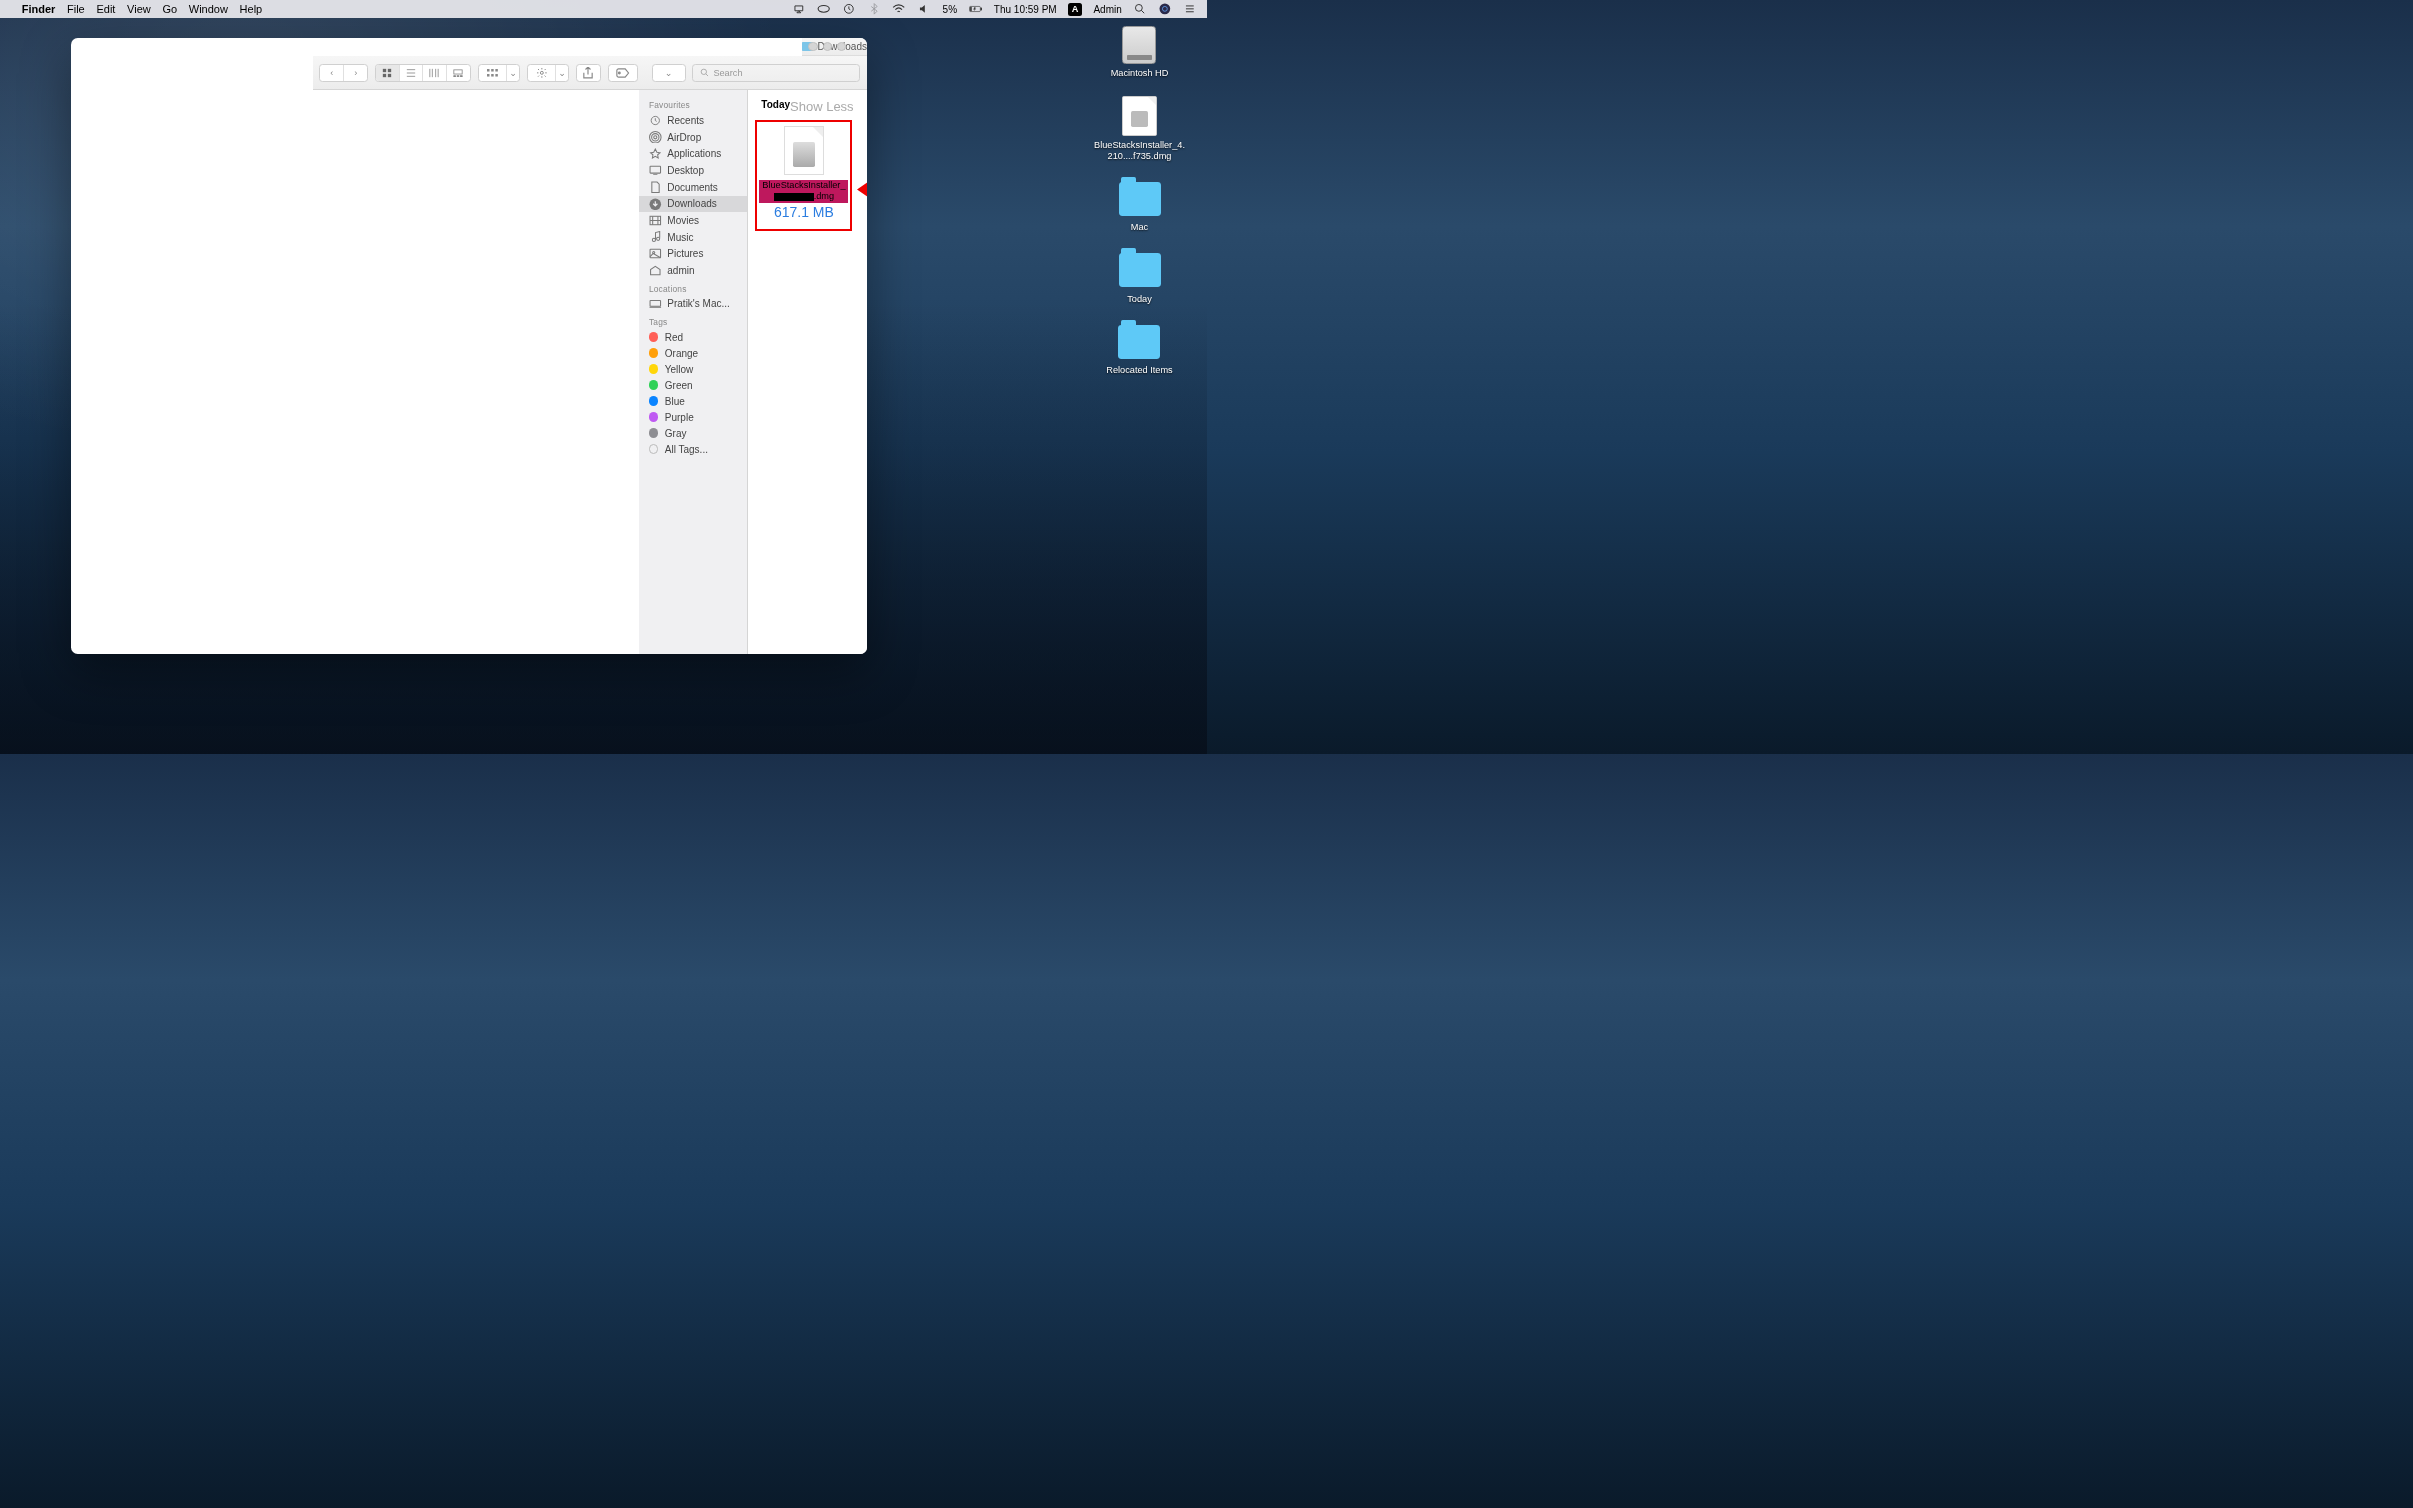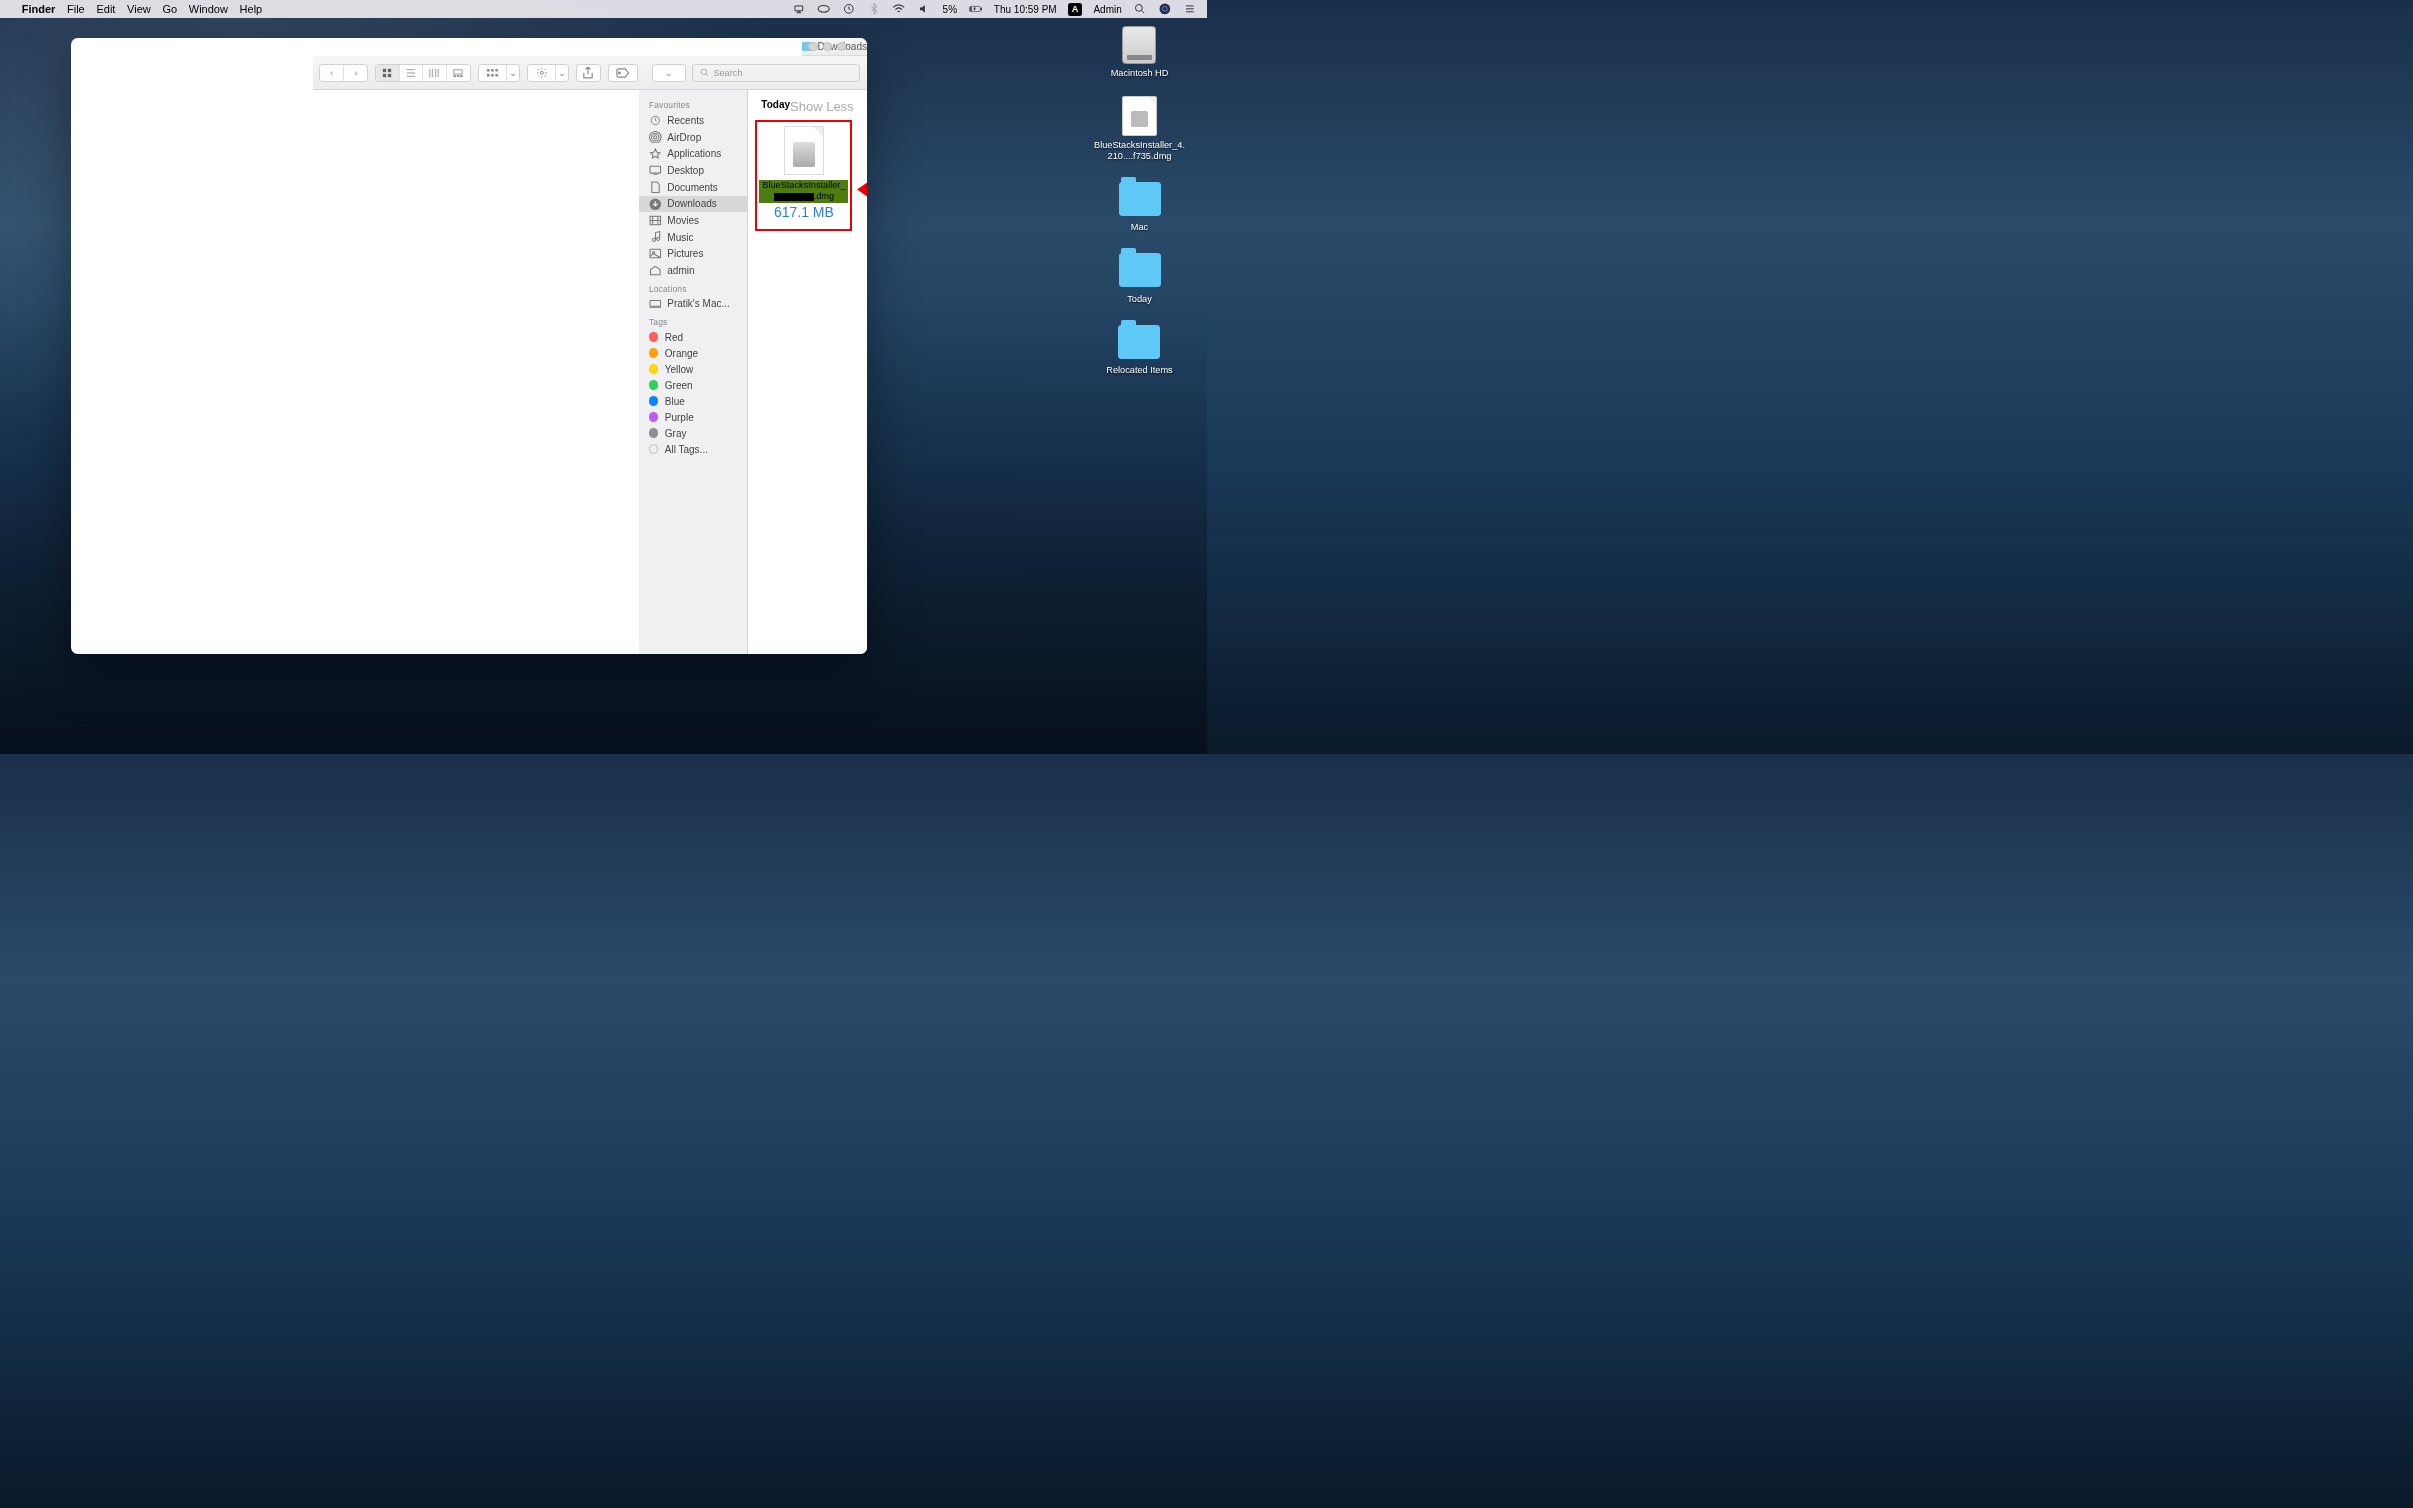--- a/index.html
+++ b/index.html
@@ -61,21 +61,21 @@
 .content { flex: 1; background: #fff; position: relative; overflow: auto; }
 .section-head { display: flex; justify-content: space-between; padding: 8.4px 13.4px 5px; font-size: 10px; }
 .section-head .sect-title { font-weight: 700; color: #000; }
 .section-head .showless { color: #aaa; font-size: 13px; }
 
 .file-item { position: absolute; top: 34px; left: 10px; width: 92px; display: flex; flex-direction: column; align-items: center; text-align: center; }
 .file-icon { width: 52px; height: 52px; background: #fff; position: relative; display: flex; align-items: center; justify-content: center; }
 .file-icon .page { width: 40px; height: 49px; background: #fff; border: 0.8px solid #ddd; position: relative; }
 .file-icon .page::before { content:""; position:absolute; top:0; right:0; border-style:solid; border-width:0 10px 10px 0; border-color:transparent #eee transparent transparent;}
 .file-icon .page .diskimg { position:absolute; top:15px; left:8.4px; right:8.4px; bottom:6.7px; background: linear-gradient(#ddd,#aaa); border-radius:1.7px; }
-.file-name { font-size: 9.2px; color: #000; margin-top: 3.4px; background: #4d7c0f; line-height: 1.25; word-wrap: break-word; max-width: 89px; }
+.file-name { font-size: 9.2px; color: #000; margin-top: 3.4px; background: #be185d; line-height: 1.25; word-wrap: break-word; max-width: 89px; }
 .file-name .blacked { background: #000; display: inline-block; width: 40px; height: 8.4px; vertical-align: middle; }
 .file-size { font-size: 14px; color: #2b7de0; margin-top: 1.7px; }
 
 
 .red-box { position: absolute; top: 30px; left: 6.7px; width: 97px; height: 111px; border: 2.5px solid #e00; pointer-events: none; }
 .red-arrow { position: absolute; top: 49px; left: 109px; width: 184px; height: 101px; pointer-events: none; }
 
 
 .bg-mountain { position: absolute; inset: 0; background:
   radial-gradient(ellipse at 20% 10%, rgba(255,255,255,0.1), transparent 40%),

